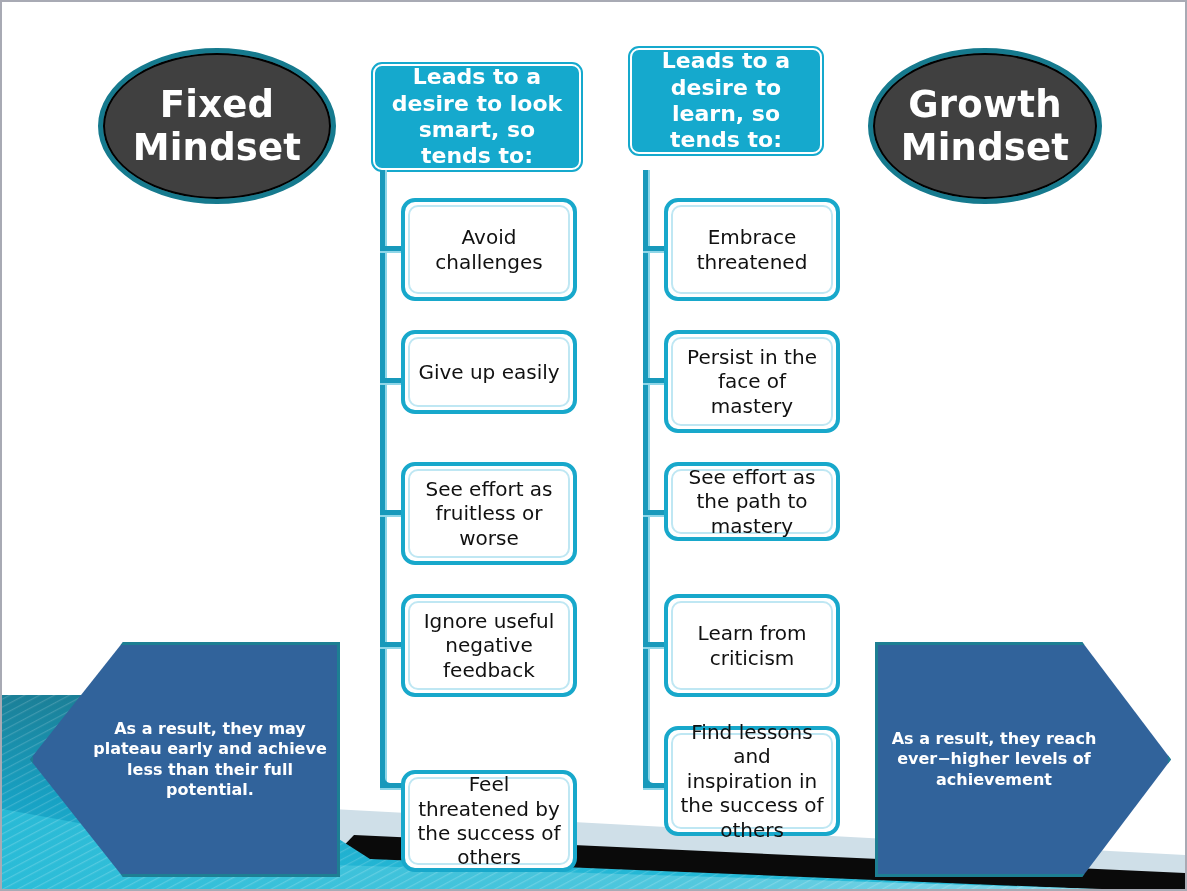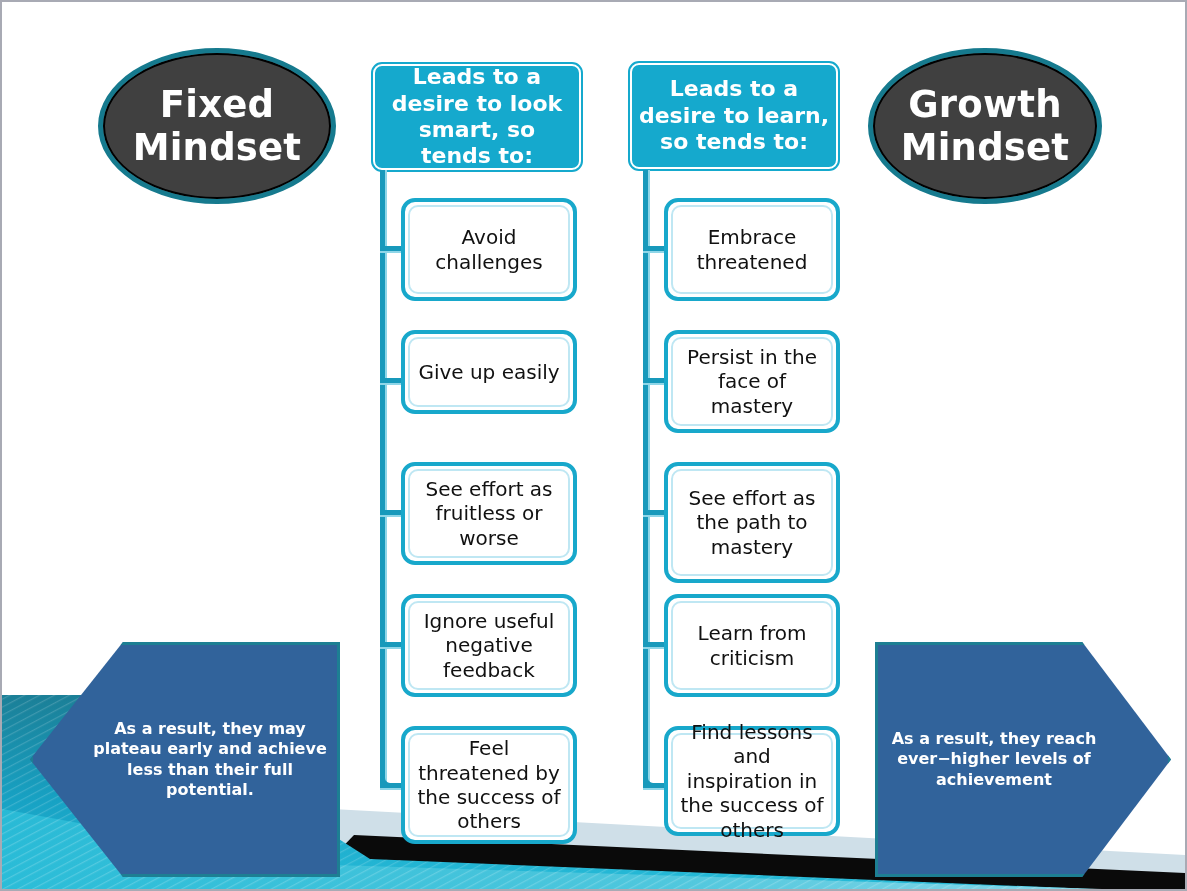--- a/index.html
+++ b/index.html
@@ -52,21 +52,21 @@
     color: #ffffff;
     font-weight: bold;
     font-size: 22px;
     line-height: 1.2;
     text-align: center;
     display: flex; align-items: center; justify-content: center;
     box-sizing: border-box;
     padding: 4px 6px;
   }
   #header-fixed  { left: 363px; top: 62px; width: 208px; height: 106px; margin-left: 8px; }
-  #header-growth { left: 628px; top: 61px; width: 208px; height: 106px; }
+  #header-growth { left: 628px; top: 46px; width: 192px; height: 106px; }
 
   
   .leaf {
     position: absolute;
     background: #ffffff;
     border: 4px solid #18a8cb;
     border-radius: 14px;
     box-sizing: border-box;
     padding: 3px;
   }
@@ -215,39 +215,39 @@
   </div>
   <div class="leaf col-l" style="top:328px; height:84px;">
     <div class="leaf-inner">Give up easily</div>
   </div>
   <div class="leaf col-l" style="top:460px; height:103px;">
     <div class="leaf-inner">See effort as fruitless or worse</div>
   </div>
   <div class="leaf col-l" style="top:592px; height:103px;">
     <div class="leaf-inner">Ignore useful negative feedback</div>
   </div>
-  <div class="leaf col-l" style="top:724px; height:118px;">
+  <div class="leaf col-l" style="top:768px; height:102px;">
     <div class="leaf-inner">Feel threatened by the success of others</div>
   </div>
 
   <div class="trunk" style="left:641px; top:168px; height:618px;"></div>
   <div class="trunk-cap" style="left:641px; top:764px;"></div>
   <div class="stub" style="left:641px; top:244px; width:24px;"></div>
   <div class="stub" style="left:641px; top:376px; width:24px;"></div>
   <div class="stub" style="left:641px; top:508px; width:24px;"></div>
   <div class="stub" style="left:641px; top:640px; width:24px;"></div>
   <div class="stub" style="left:641px; top:781px; width:24px;"></div>
 
   <div class="leaf col-r" style="top:196px; height:103px;">
     <div class="leaf-inner">Embrace threatened</div>
   </div>
   <div class="leaf col-r" style="top:328px; height:103px;">
     <div class="leaf-inner">Persist in the face of mastery</div>
   </div>
-  <div class="leaf col-r" style="top:460px; height:121px;">
+  <div class="leaf col-r" style="top:460px; height:79px;">
     <div class="leaf-inner">See effort as the path to mastery</div>
   </div>
   <div class="leaf col-r" style="top:592px; height:103px;">
     <div class="leaf-inner">Learn from criticism</div>
   </div>
   <div class="leaf col-r" style="top:724px; height:110px;">
     <div class="leaf-inner">Find lessons and inspiration in the success of others</div>
   </div>
 
   <div id="banner-left" class="banner">

